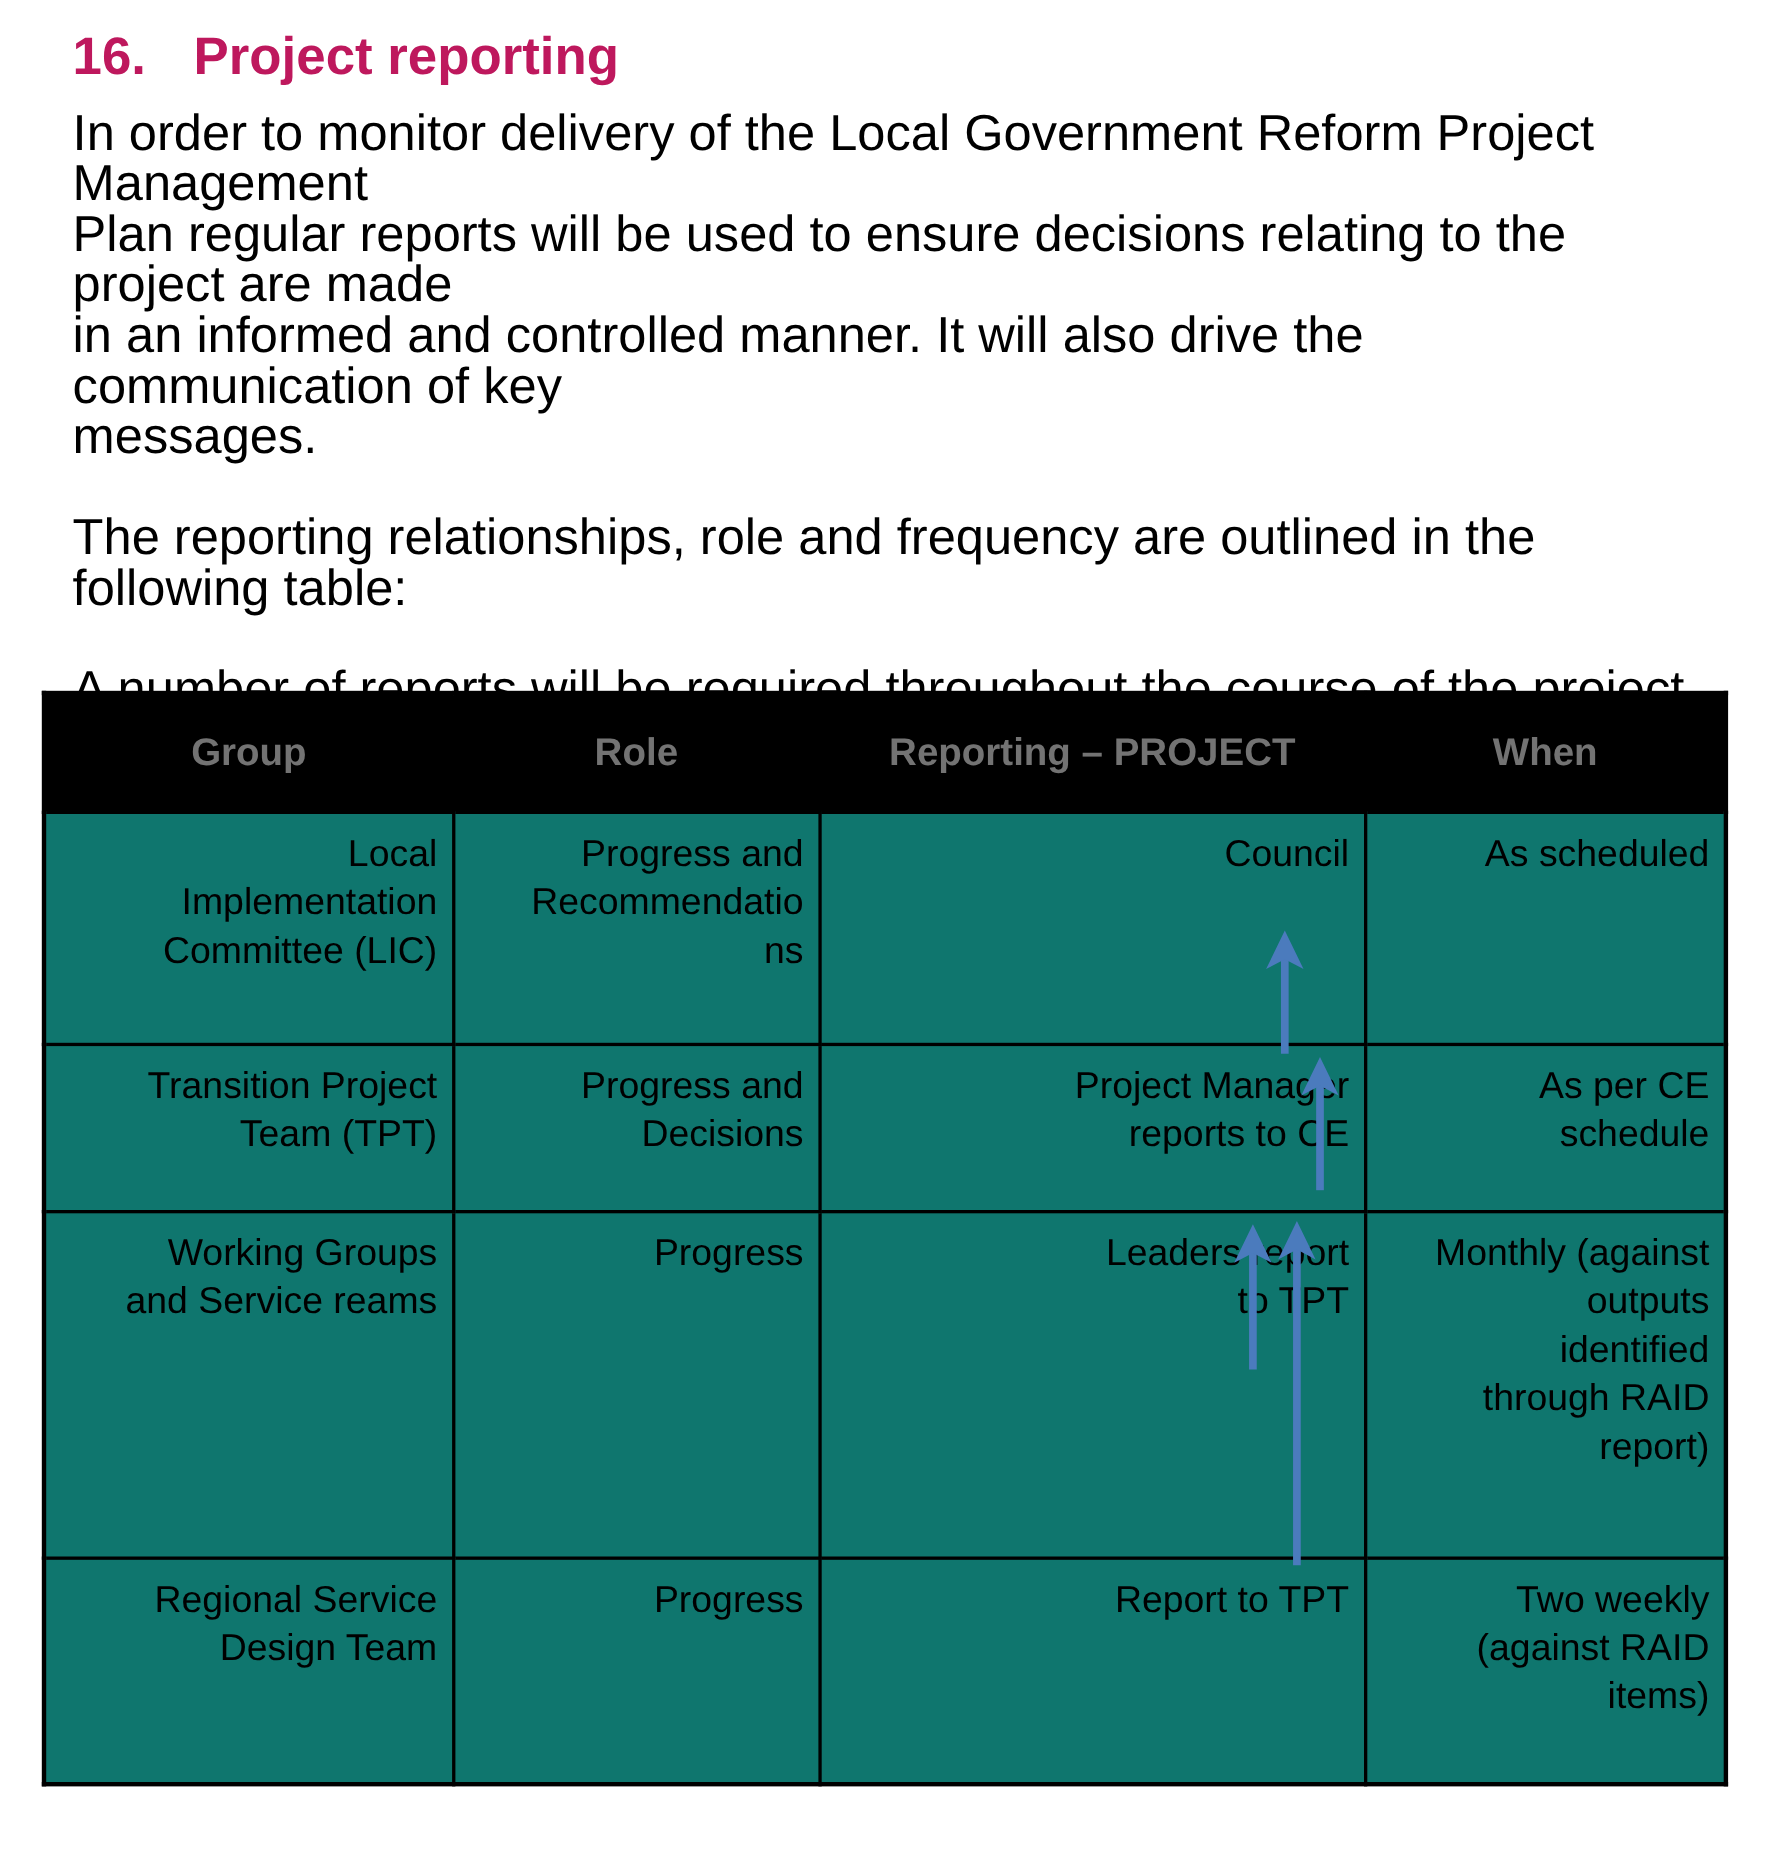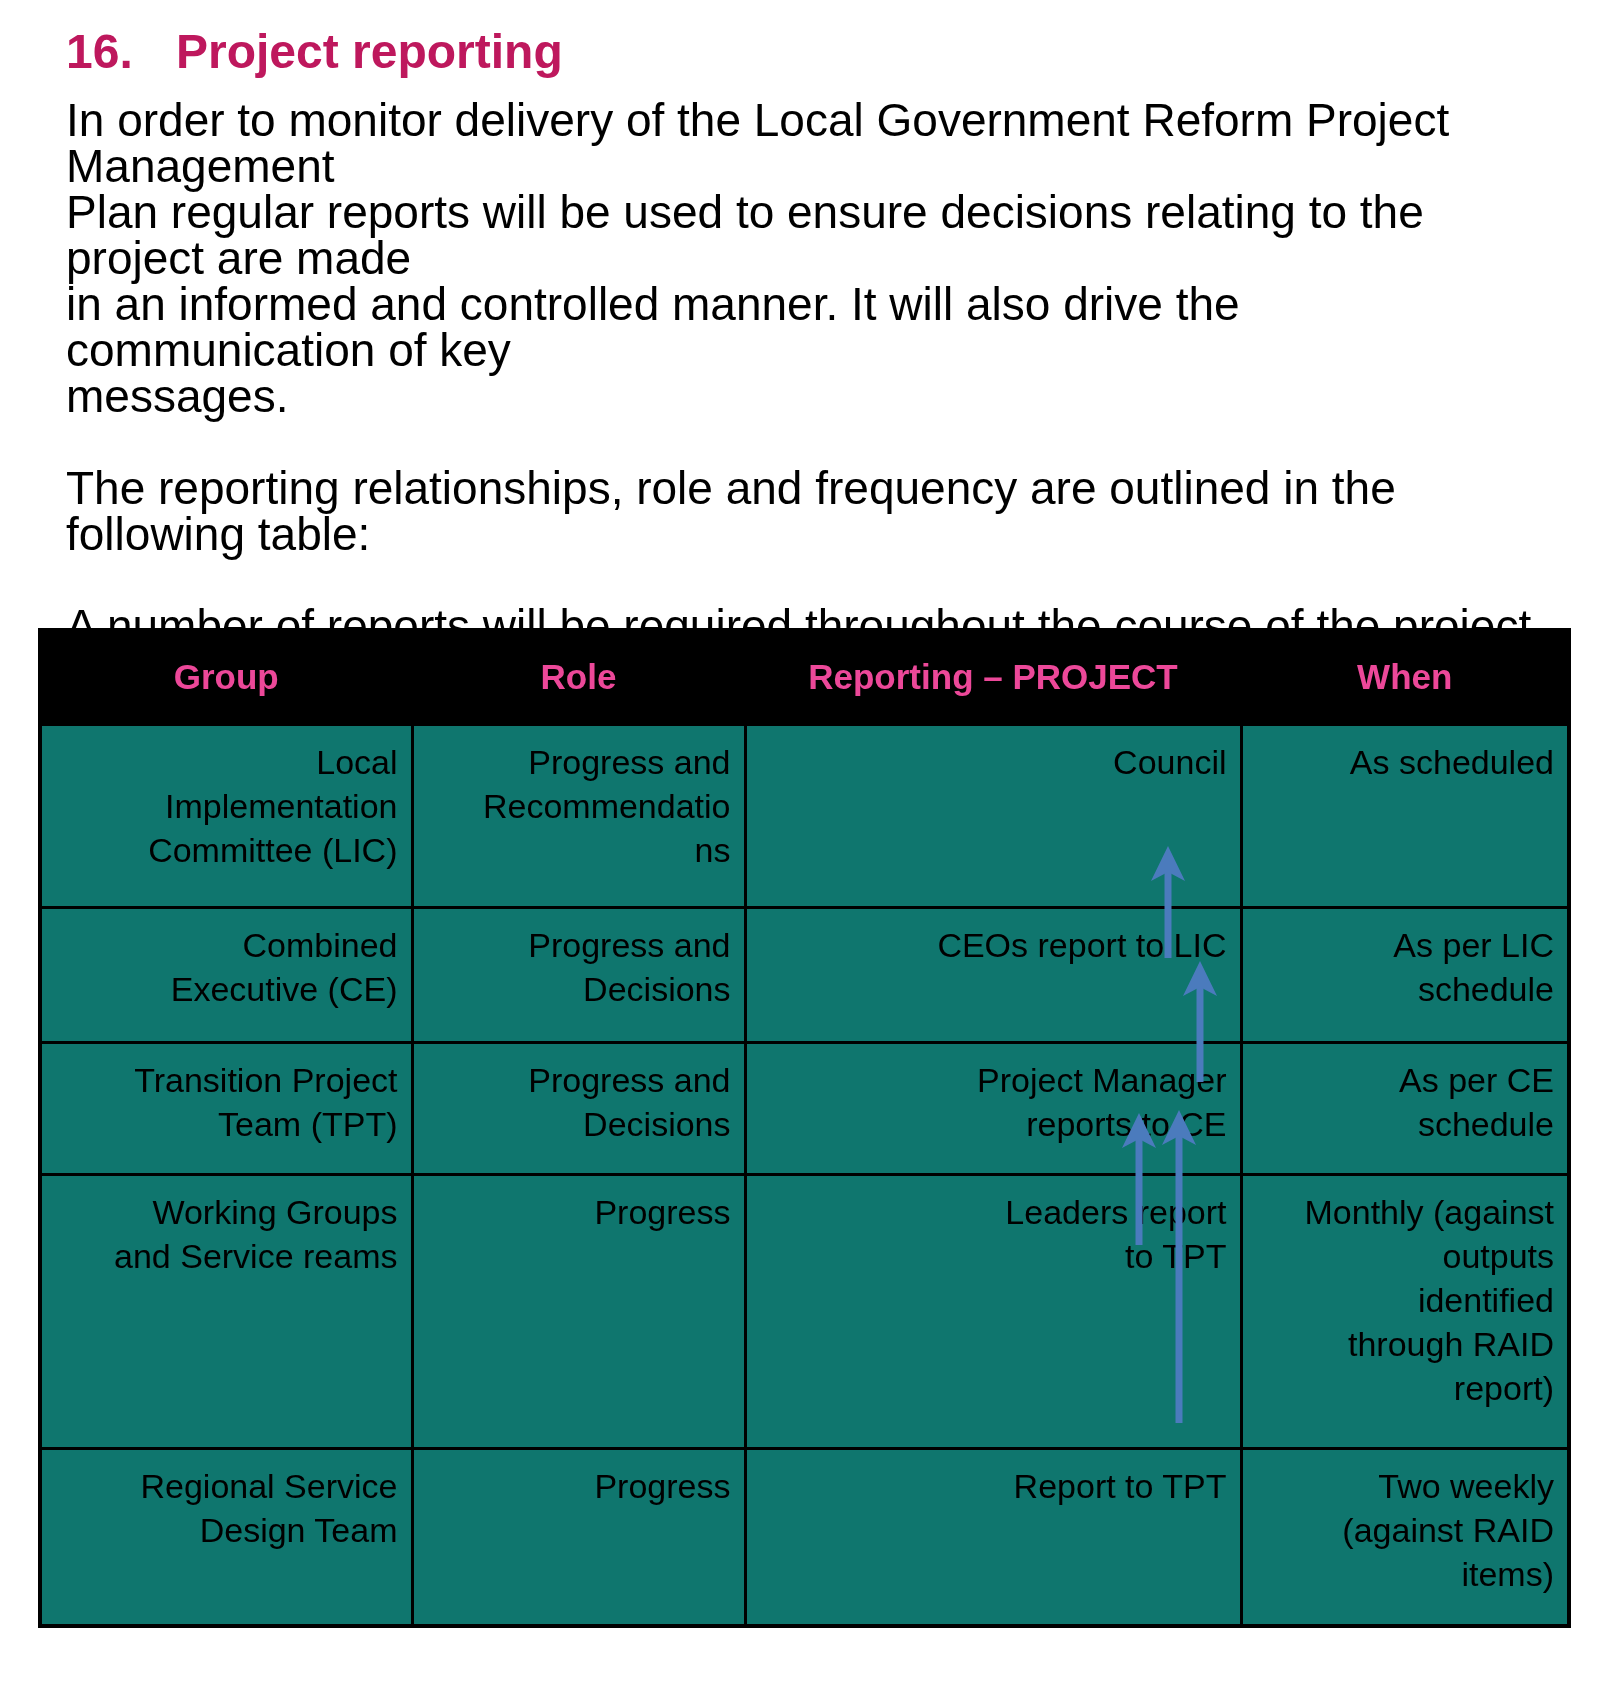--- a/index.html
+++ b/index.html
@@ -47,21 +47,21 @@
     border-collapse: collapse;
     table-layout: fixed;
     border: 4px solid #000000;
     font-size: 34px;
   }
   table.report-table th, table.report-table td {
     border: 3px solid #000000;
   }
   table.report-table th {
     background: #000000;
-    color: #ec4899;
+    color: #737373;
     font-weight: bold;
     font-size: 35px;
     text-align: center;
     vertical-align: middle;
     padding: 0;
   }
   table.report-table td {
     vertical-align: top;
     text-align: right;
     padding: 14px 13px;
@@ -114,29 +114,20 @@
     <tr style="height:183px">
       <td>Local
 Implementation
 Committee (LIC)</td>
       <td>Progress and
 Recommendatio
 ns</td>
       <td>Council</td>
       <td>As scheduled</td>
     </tr>
-    <tr style="height:135px">
-      <td>Combined
-Executive (CE)</td>
-      <td>Progress and
-Decisions</td>
-      <td>CEOs report to LIC</td>
-      <td>&nbsp;As per LIC
-schedule</td>
-    </tr>
     <tr style="height:132px">
       <td>Transition Project
 Team (TPT)</td>
       <td>Progress and
 Decisions</td>
       <td>Project Manager
 reports to CE</td>
       <td>As per CE
 schedule</td>
     </tr>

